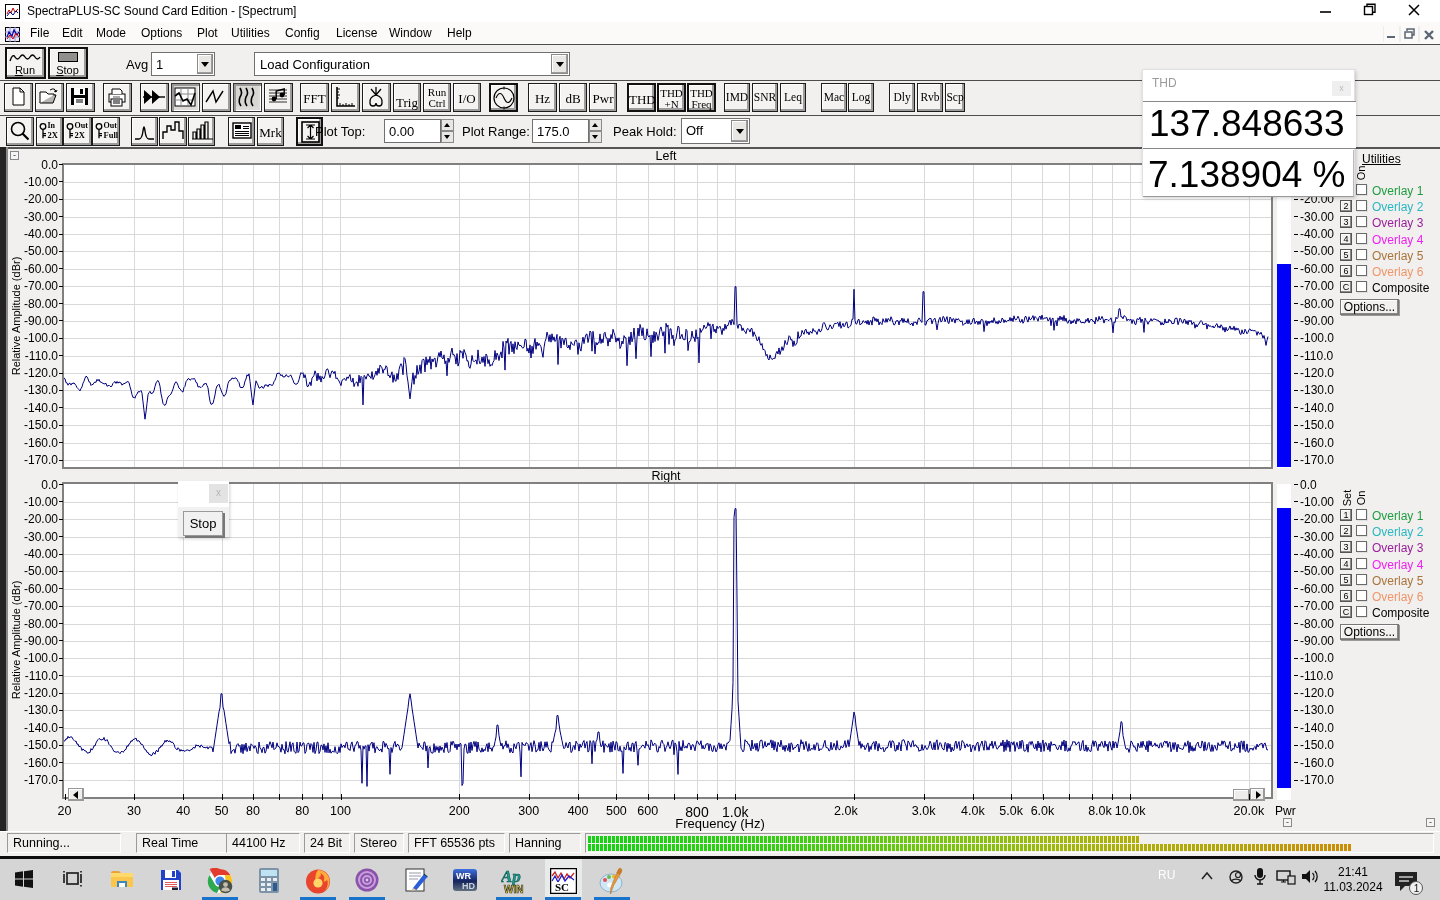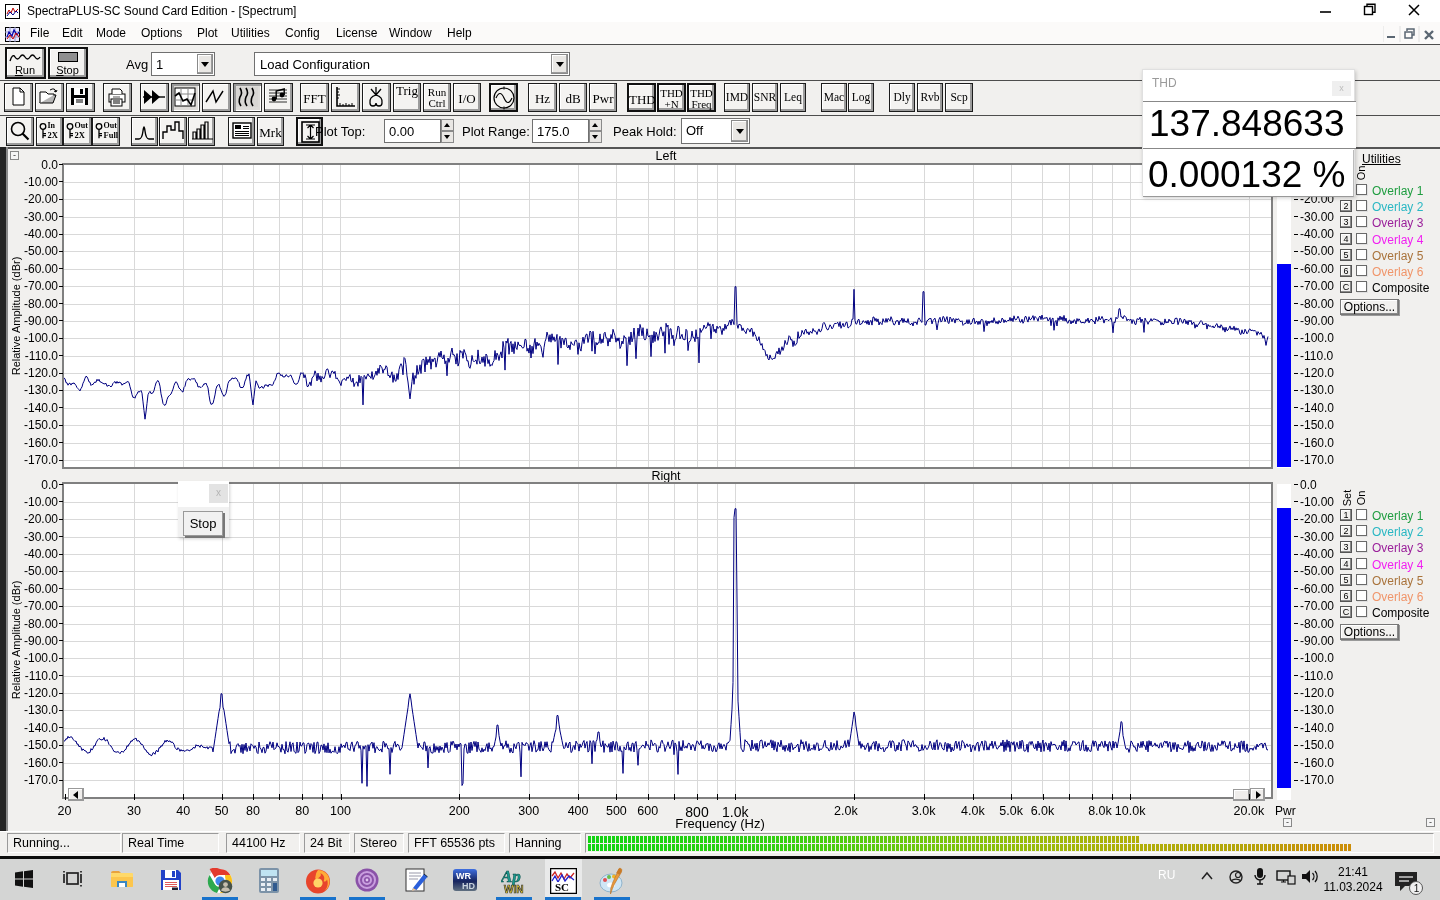--- a/index.html
+++ b/index.html
@@ -144,21 +144,21 @@
     </div>
     <div class="tbtn abs" style="left:331px;top:83px;width:29px;height:29px"><svg width="26" height="26">
         <path d="M5 3 v19 h18" fill="none" stroke="#000" stroke-width="1.6"></path>
         <path d="M5 5 h3 M5 8 h2 M5 11 h3 M5 14 h2 M8 22 v-3 M11 22 v-2 M14 22 v-3 M17 22 v-2 M20 22 v-3" stroke="#000"></path>
       </svg></div>
     <div class="tbtn abs" style="left:362px;top:83px;width:29px;height:29px"><svg width="26" height="26">
         <path d="M13 3 v8 M8 5 l5 6 l5 -6" fill="none" stroke="#000" stroke-width="1.3"></path>
         <path d="M13 11 q-7 2 -6 8 q0 3 3 3 q3 0 3 -3 q0 3 3 3 q3 0 3 -3 q1 -6 -6 -8" fill="none" stroke="#000" stroke-width="1.3"></path>
       </svg></div>
     <div class="tbtn abs" style="left:393px;top:83px;width:28px;height:29px">
-      <div class="serifbtn" style="margin-top:0;font-size:13px">Trig</div>
+      <div class="serifbtn" style="margin-top:12px;font-size:13px">Trig</div>
     </div>
     <div class="tbtn abs" style="left:423px;top:83px;width:28px;height:29px">
       <div class="serifbtn" style="margin-top:3px;font-size:11px">Run<br>Ctrl</div>
     </div>
     <div class="tbtn abs" style="left:453px;top:83px;width:28px;height:29px">
       <div class="serifbtn" style="margin-top:8px;font-size:13px">I/O</div>
     </div>
     <div class="tbtn2 abs" style="left:489px;top:83px;width:29px;height:29px"><svg width="26" height="26">
         <circle cx="13" cy="13" r="10" fill="none" stroke="#000" stroke-width="1.2"></circle>
         <path d="M5 13 q4 -9 8 0 t8 0" fill="none" stroke="#000" stroke-width="1.2"></path>
@@ -196,21 +196,21 @@
     </div>
     <div class="tbtn abs" style="left:848px;top:83px;width:26px;height:29px">
       <div class="serifbtn" style="margin-top:8px;font-size:11.5px">Log</div>
     </div>
     <div class="tbtn abs" style="left:889px;top:83px;width:26px;height:29px">
       <div class="serifbtn" style="margin-top:8px;font-size:11.5px">Dly</div>
     </div>
     <div class="tbtn abs" style="left:917px;top:83px;width:26px;height:29px">
       <div class="serifbtn" style="margin-top:8px;font-size:11.5px">Rvb</div>
     </div>
-    <div class="tbtn abs" style="left:945px;top:83px;width:28px;height:29px">
+    <div class="tbtn abs" style="left:945px;top:83px;width:20px;height:29px">
       <div class="serifbtn" style="margin-top:8px;font-size:11.5px">Scp</div>
     </div>
   </div>
 
 <div class="toolrow abs" style="top:116px;height:31px"></div>
 <div id="row3">
     <div class="tbtn abs" style="left:6px;top:117px;width:28px;height:29px"><svg width="26" height="26">
         <circle cx="11" cy="11" r="6.5" fill="none" stroke="#000" stroke-width="1.6"></circle>
         <path d="M15.5 15.5 l6 6" stroke="#000" stroke-width="2.2"></path>
       </svg></div>
@@ -445,21 +445,21 @@
     <div class="ovlchk" style="left:1356px;top:590px"></div>
     <div class="ovllbl" style="left:1372px;top:591px;color:#f0956a">Overlay 6</div>
     <div class="ovlbtn" style="left:1340px;top:606px">C</div>
     <div class="ovlchk" style="left:1356px;top:606px"></div>
     <div class="ovllbl" style="left:1372px;top:607px;color:#000">Composite</div>
     <div class="abs" style="left:1340px;top:624px;width:59px;height:16px;background:#f2f1ef;border:1px solid #777;box-shadow:inset -1px -1px 0 #8a8a8a,inset 1px 1px 0 #fff,1px 1px 0 #999;font-size:12px;text-align:center;line-height:15px">Options...</div>
   </div>
 
 <div class="abs" style="left:0;top:831px;width:1440px;height:25px;background:#f1f0ee;border-top:1px solid #fff"></div>
 <div class="statpanel" style="left:7px;width:114px">Running...</div>
-<div class="statpanel" style="left:122px;width:97px">Real Time</div>
+<div class="statpanel" style="left:136px;width:97px">Real Time</div>
 <div class="statpanel" style="left:226px;width:74px">44100 Hz</div>
 <div class="statpanel" style="left:304px;width:46px">24 Bit</div>
 <div class="statpanel" style="left:354px;width:50px">Stereo</div>
 <div class="statpanel" style="left:408px;width:97px">FFT 65536 pts</div>
 <div class="statpanel" style="left:509px;width:72px">Hanning</div>
 <div class="statpanel" style="left:585px;width:849px"></div>
 <div class="abs" style="left:588px;top:836px;width:551px;height:7px;background:linear-gradient(90deg,#12d412 0%,#35d011 35%,#73c60d 62%,#9cba0a 82%,#b0ae09 100%)"></div>
 <div class="abs" style="left:588px;top:844px;width:763px;height:7px;background:linear-gradient(90deg,#12d412 0%,#35d011 25%,#73c60d 45%,#9cba0a 60%,#b0ae09 72%,#b3a509 85%,#c49408 94%,#cc8d07 100%)"></div>
 <div class="abs" style="left:588px;top:836px;width:763px;height:15px;background:repeating-linear-gradient(90deg,transparent 0px,transparent 3px,#f1f0ee 3px,#f1f0ee 4px)"></div>
 <div class="abs" style="left:588px;top:843px;width:763px;height:1px;background:#f1f0ee"></div>
@@ -608,21 +608,21 @@
  <div style="position:absolute;left:0;top:0;width:100%;height:26px;background:#fff"></div>
  <div style="position:absolute;right:1px;top:3px;width:19px;height:19px;background:#e3e3e3;color:#b5b5b5;font-size:10px;text-align:center;line-height:18px">x</div>
  <div style="position:absolute;left:5px;top:30px;width:40px;height:25px;background:#f1f1f1;border:1px solid #999;box-shadow:2px 2px 0 #777;font-size:13px;text-align:center;line-height:23px">Stop</div>
 </div>
 <div id="thdwin" class="abs" style="z-index:70;left:1142px;top:69px;width:213px;height:127px;background:#fff;border:1px solid #e0e0e0;box-shadow:1px 2px 4px rgba(0,0,0,0.2)">
  <div style="position:absolute;left:9px;top:6px;font-size:12px;color:#9a9a9a">THD</div>
  <div style="position:absolute;right:3px;top:11px;width:19px;height:15px;background:#efefef;color:#bbb;font-size:9px;text-align:center;line-height:14px">x</div>
  <div style="position:absolute;left:0;top:31px;width:213px;height:48px;border-top:1px solid #888;border-bottom:1px solid #888;background:#fff"></div>
  <div style="position:absolute;left:6px;top:33px;font-size:37px;letter-spacing:0;color:#000">137.848633</div>
  <div style="position:absolute;left:0;top:80px;width:211px;height:47px;border-bottom:1px solid #999;border-right:1px solid #bbb;background:#fff"></div>
- <div style="position:absolute;left:5px;top:84px;font-size:37px;letter-spacing:0;color:#000">0.000132 %</div>
+ <div style="position:absolute;left:5px;top:84px;font-size:37px;letter-spacing:0;color:#000">7.138904 %</div>
 </div>
 <div class="abs" style="left:444px;top:123px;width:0;height:0;border-left:3px solid transparent;border-right:3px solid transparent;border-bottom:4px solid #000"></div>
 <div class="abs" style="left:444px;top:135px;width:0;height:0;border-left:3px solid transparent;border-right:3px solid transparent;border-top:4px solid #000"></div>
 <div class="abs" style="left:592px;top:123px;width:0;height:0;border-left:3px solid transparent;border-right:3px solid transparent;border-bottom:4px solid #000"></div>
 <div class="abs" style="left:592px;top:135px;width:0;height:0;border-left:3px solid transparent;border-right:3px solid transparent;border-top:4px solid #000"></div>
 <div class="ticklbl" style="left:4px;top:158.5px">0.0</div>
 <div class="ticklbl" style="left:4px;top:478.5px">0.0</div>
 <div class="abs" style="left:59px;top:164.0px;width:4px;height:1px;background:#000"></div>
 <div class="abs" style="left:59px;top:484.0px;width:4px;height:1px;background:#000"></div>
 <div class="abs" style="left:1294px;top:164.0px;width:4px;height:1px;background:#000"></div>

